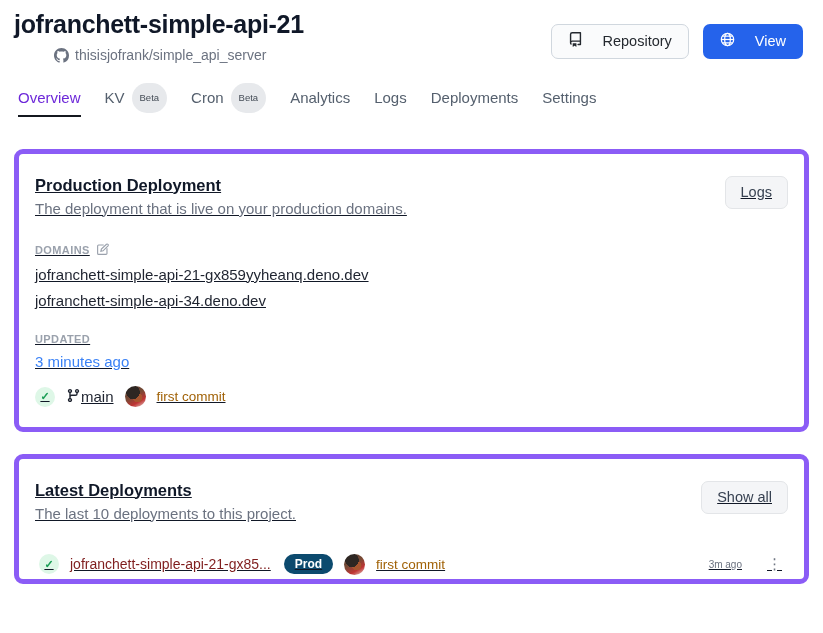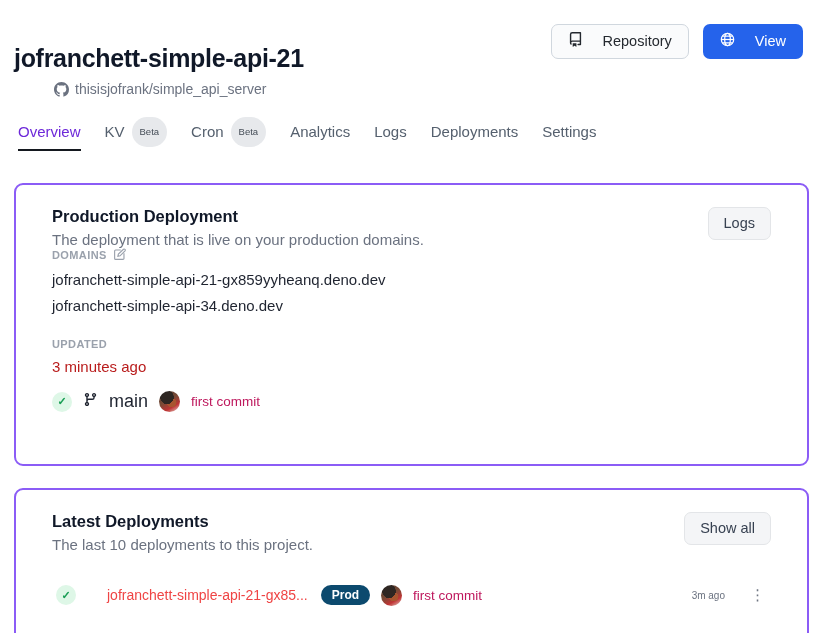--- a/index.html
+++ b/index.html
@@ -8,21 +8,21 @@
     font-family: "Liberation Sans", sans-serif;
     color: #111827;
     width: 823px;
     height: 633px;
     overflow: hidden;
   }
   .page { padding: 10px 14px 0 14px; }
 
   
   .header-row { display: flex; justify-content: space-between; align-items: flex-start; }
-  .page-title { font-size: 25px; font-weight: 700; letter-spacing: -0.3px; color: #101828; margin-top: 34px; }
+  .page-title { font-size: 25px; font-weight: 700; letter-spacing: -0.3px; color: #101828; }
   .repo-line {
     display: flex; align-items: center; gap: 6px;
     margin-top: 8px; color: #6b7280; font-size: 14px; padding-left: 40px;
   }
   .repo-line svg { display: block; fill: #6b7280; }
   .header-actions { display: flex; gap: 14px; margin-top: 14px; margin-right: 6px; }
   .btn {
     display: inline-flex; align-items: center; gap: 20px;
     font-size: 14.5px; border-radius: 7px; padding: 7px 16px;
     cursor: pointer; line-height: 1.2; border: 1px solid transparent;
@@ -46,60 +46,61 @@
     border-bottom: 2px solid transparent;
   }
   .tab.active { color: #6d28d9; border-bottom-color: #14181f; }
   .beta-pill {
     background: #e7e9ec; color: #454d57; font-size: 9.5px;
     padding: 10px 8px; border-radius: 999px; line-height: 1;
   }
 
   
   .card {
-    border: 2px solid #8b5cf6; border-radius: 9px; background: #fff;
-    padding: 22px 36px;
+    border: 5px solid #8b5cf6; border-radius: 9px; background: #fff;
+    padding: 22px 16px;
+    text-decoration: underline;
   }
   .card-production { margin-top: 25px; height: 283px; }
-  .card-deployments { margin-top: 22px; height: 178px; }
+  .card-deployments { margin-top: 22px; height: 130px; }
   .card-head { display: flex; justify-content: space-between; align-items: flex-start; }
   .card-title { font-size: 16.5px; font-weight: 700; color: #101828; }
   .card-subtitle { font-size: 15px; color: #6b7280; margin-top: 5px; }
 
   .section-label {
     display: flex; align-items: center; gap: 6px;
     font-size: 11px; font-weight: 700; letter-spacing: 0.4px;
     color: #9aa1ac; text-transform: uppercase;
   }
   .section-label svg { stroke: #9aa1ac; }
-  .domains-block { }
+  .domains-block { margin-top: 26px; }
   .domain-line { font-size: 15px; color: #1f2430; margin-top: 8px; line-height: 1.25; }
   .updated-block { margin-top: 22px; }
-  .updated-value { font-size: 15px; color: #b91c1c; margin-top: 8px; }
+  .updated-value { font-size: 15px; color: #3b82f6; margin-top: 8px; }
 
   .commit-row { display: flex; align-items: center; gap: 11px; margin-top: 16px; }
   .check-circle {
     width: 20px; height: 20px; border-radius: 50%;
     background: #def7e7; color: #1a9e55; font-size: 11px; font-weight: 700;
     display: inline-flex; align-items: center; justify-content: center; flex: none;
   }
-  .branch { display: inline-flex; align-items: flex-start; gap: 11px; font-size: 18px; color: #1f2430; }
+  .branch { display: inline-flex; align-items: flex-start; gap: 0; font-size: 15px; color: #1f2430; }
   .branch svg { fill: #1f2430; }
   .avatar {
     width: 21px; height: 21px; border-radius: 50%; flex: none;
     background:
       radial-gradient(circle at 38% 30%, #2e2622 0 34%, rgba(0,0,0,0) 35%),
       radial-gradient(circle at 60% 55%, #a8552f 0 28%, rgba(0,0,0,0) 29%),
       linear-gradient(150deg, #4a3a30 0%, #7a4a35 45%, #c03434 72%, #e6ded4 100%);
   }
-  .commit-msg { font-size: 13.5px; color: #be185d; }
+  .commit-msg { font-size: 13.5px; color: #a16207; }
 
   
   .deploy-row { display: flex; align-items: center; gap: 11px; margin-top: 32px; padding-left: 4px; }
-  .deploy-name { font-size: 14px; color: #ef4444; margin-left: 20px; }
+  .deploy-name { font-size: 14px; color: #7f1d1d; }
   .prod-badge {
     background: #0c4a6e; color: #fff; font-size: 12px; font-weight: 700;
     padding: 4px 11px; border-radius: 999px; line-height: 1; margin-left: 2px;
   }
   .deploy-spacer { flex: 1; }
   .deploy-time { font-size: 10px; color: #6b7280; }
   .kebab {
     color: #6f7682; font-size: 15px; letter-spacing: 0; line-height: 0.45;
     padding: 2px 6px; cursor: pointer; margin-left: 8px; user-select: none;
   }

